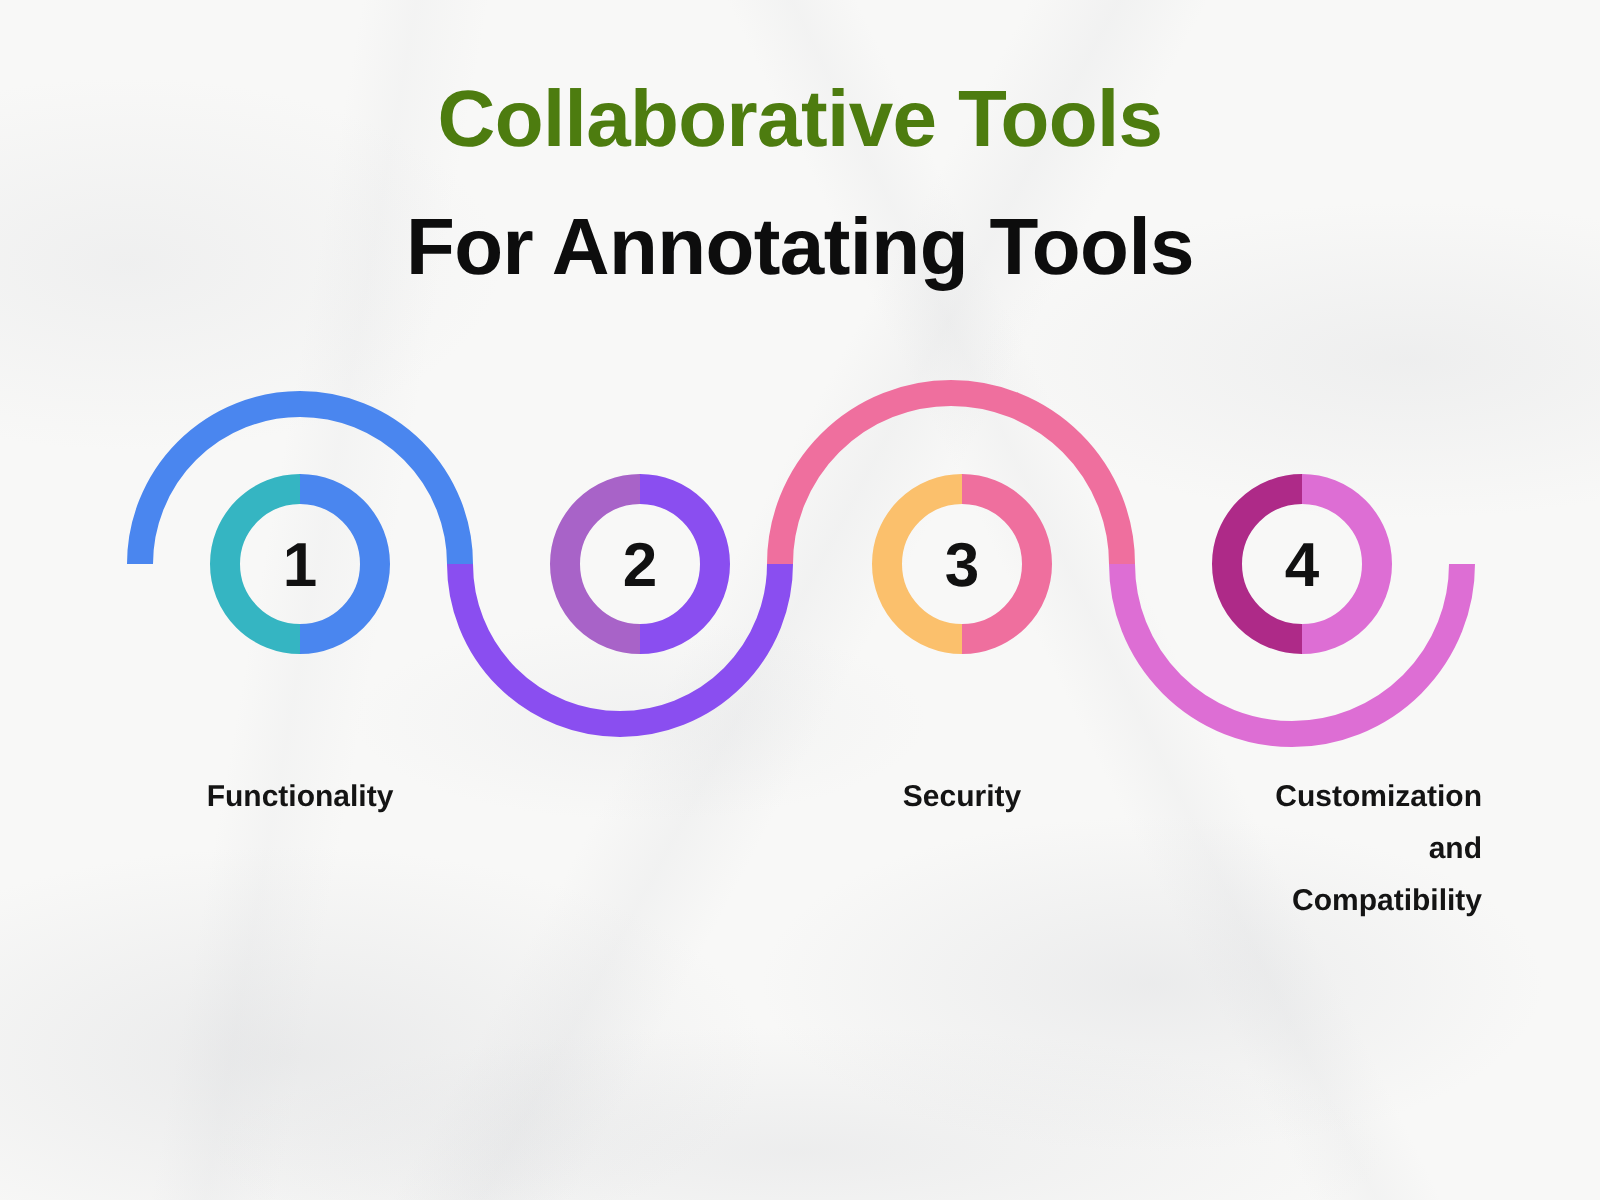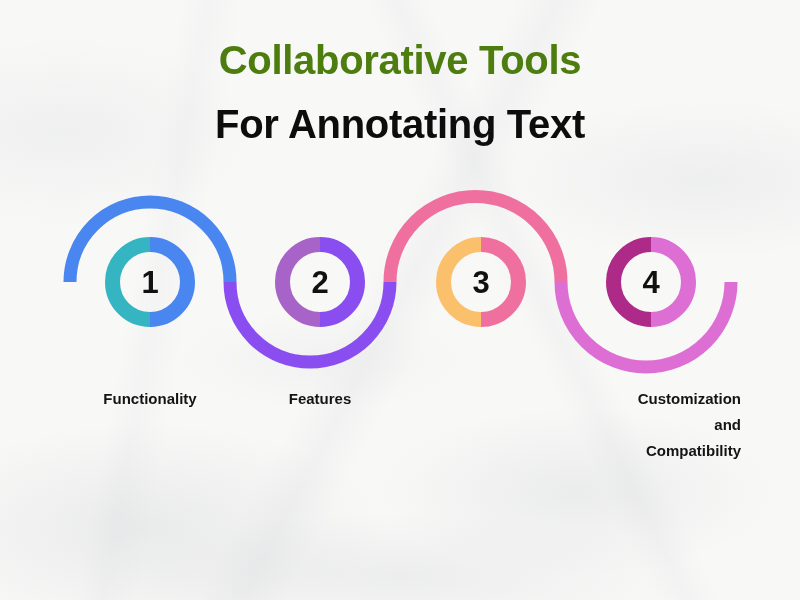--- a/index.html
+++ b/index.html
@@ -96,21 +96,21 @@
 </style>
 </head>
 <body>
 
 <div id="poster" style="background-color: rgb(248, 248, 247);">
 
   <div id="texture"></div>
 
   <div id="title-block">
     <div class="title-line" style="color: #4d7c0f;">Collaborative Tools</div>
-    <div class="title-line" style="color: rgb(13, 13, 13);">For Annotating Text</div>
+    <div class="title-line" style="color: rgb(13, 13, 13);">For Annotating Tools</div>
   </div>
 
   <svg id="wave-layer" width="800" height="600" viewBox="0 0 800 600">
     <g fill="none" stroke-linecap="butt">
 
       <path id="wave-seg-0" d="M 70 282 A 80 80 0 0 1 230 282" stroke="#4a86ef" stroke-width="13"></path>
 
       <path id="wave-seg-1" d="M 230 282 A 80 80 0 0 0 390 282" stroke="#8a4ef0" stroke-width="13"></path>
 
       <path id="wave-seg-2" d="M 390 282 A 80 80 0 0 1 561 282" stroke="#ef6f9e" stroke-width="13"></path>
@@ -128,29 +128,29 @@
   </div>
   <div class="step-label" id="label-0" style="left: 60px; top: 386px; width: 180px; text-align: center;">Functionality</div>
 
   <div class="step" id="step-1" style="left: 275px; top: 237px;">
     <svg class="ring-svg" width="90" height="90" viewBox="0 0 90 90">
       <path class="ring-left" d="M 45 7.5 A 37.5 37.5 0 0 0 45 82.5" fill="none" stroke-width="15" stroke="#a863c8"></path>
       <path class="ring-right" d="M 45 7.5 A 37.5 37.5 0 0 1 45 82.5" fill="none" stroke-width="15" stroke="#8a4ef0"></path>
     </svg>
     <div class="step-number">2</div>
   </div>
-  <div class="step-label" id="label-1" style="left: 230px; top: 386px; width: 180px;">Features</div>
 
   <div class="step" id="step-2" style="left: 436px; top: 237px;">
     <svg class="ring-svg" width="90" height="90" viewBox="0 0 90 90">
       <path class="ring-left" d="M 45 7.5 A 37.5 37.5 0 0 0 45 82.5" fill="none" stroke-width="15" stroke="#fbc06c"></path>
       <path class="ring-right" d="M 45 7.5 A 37.5 37.5 0 0 1 45 82.5" fill="none" stroke-width="15" stroke="#ef6f9e"></path>
     </svg>
     <div class="step-number">3</div>
   </div>
+  <div class="step-label" id="label-2" style="left: 391px; top: 386px; width: 180px;">Security</div>
 
   <div class="step" id="step-3" style="left: 606px; top: 237px;">
     <svg class="ring-svg" width="90" height="90" viewBox="0 0 90 90">
       <path class="ring-left" d="M 45 7.5 A 37.5 37.5 0 0 0 45 82.5" fill="none" stroke-width="15" stroke="#ae2a88"></path>
       <path class="ring-right" d="M 45 7.5 A 37.5 37.5 0 0 1 45 82.5" fill="none" stroke-width="15" stroke="#dd6ed4"></path>
     </svg>
     <div class="step-number">4</div>
   </div>
   <div class="step-label" id="label-3" style="left: 561px; top: 386px; width: 180px; text-align: right;">Customization
 and

